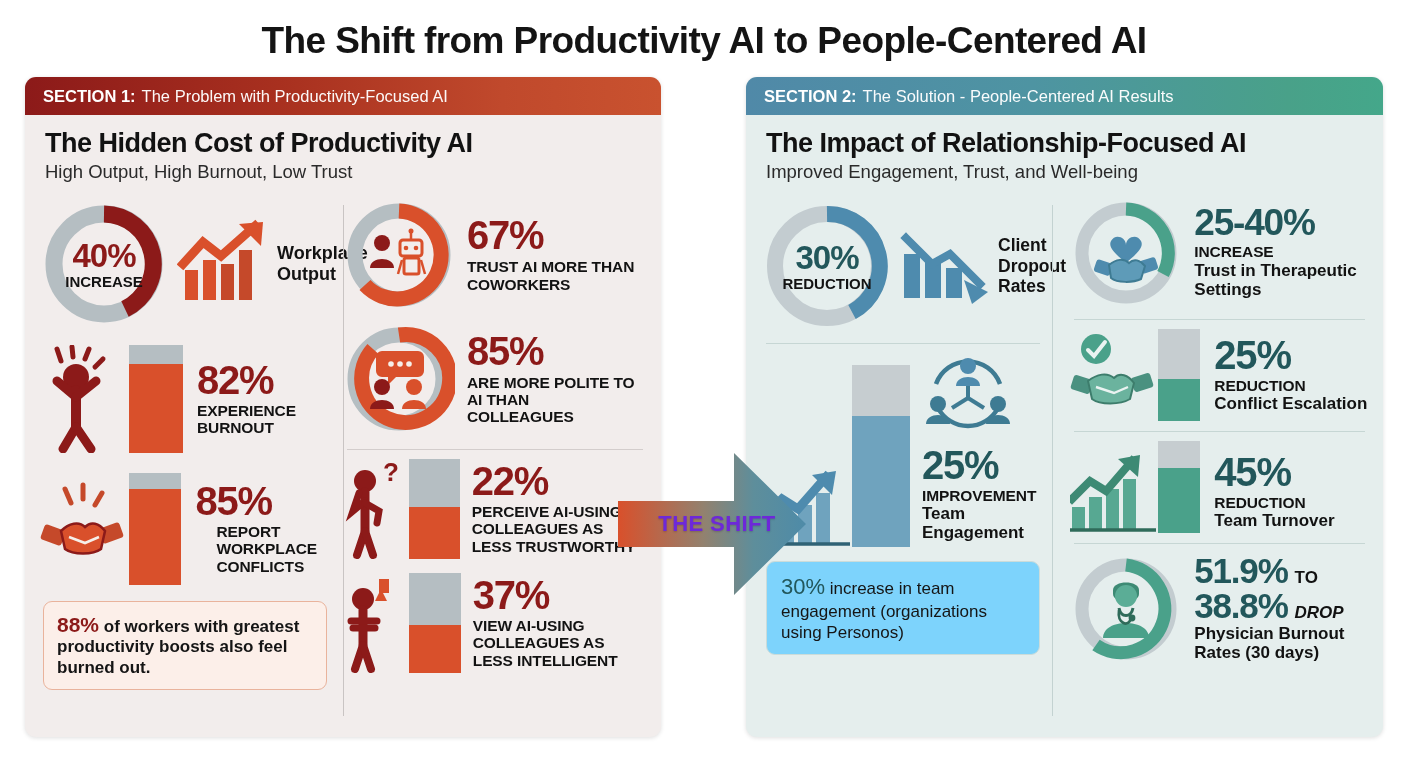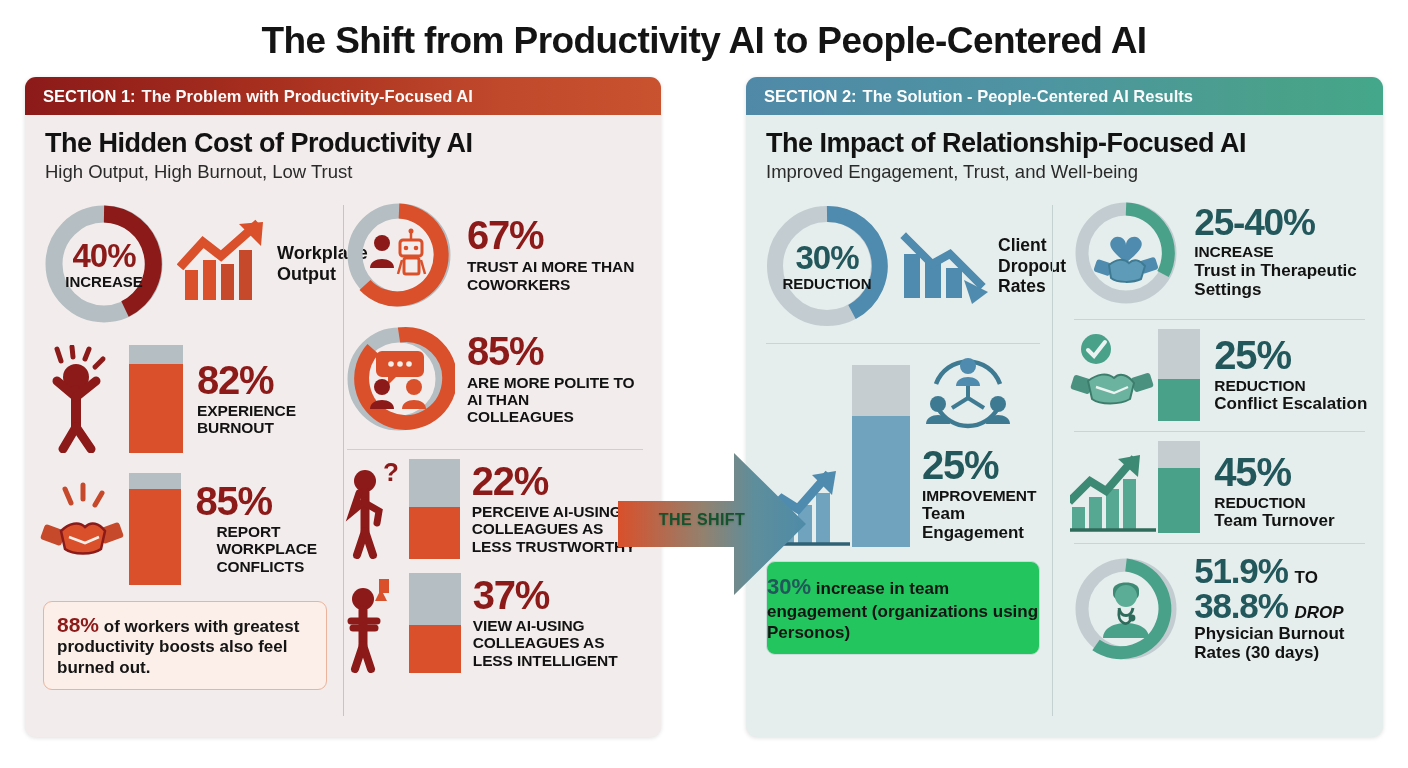--- a/index.html
+++ b/index.html
@@ -34,21 +34,21 @@
     height: 38px;
     display: flex; align-items: center;
     padding-left: 18px;
     color: #ffffff;
     font-size: 16.5px;
     white-space: nowrap;
   }
   #bar-left  { background: linear-gradient(90deg, #8C1A19 0%, #A8301F 40%, #C0492C 75%, #C9522F 100%); }
   #bar-right { background: linear-gradient(90deg, #5089A8 0%, #4E94A2 45%, #49A189 85%, #44A78A 100%); }
   .section-bar .strong { font-weight: bold; margin-right: 6px; }
-  .section-bar .light { font-weight: bold; opacity: .97; }
+  .section-bar .light { font-weight: normal; opacity: .97; }
 
   .panel-head { padding: 14px 0 4px 20px; }
   .panel-title {
     font-size: 27px; font-weight: bold; color: #121212;
     letter-spacing: -0.5px; line-height: 1.06;
   }
   .panel-sub { font-size: 18.5px; color: #2a2a2a; margin-top: 3px; }
 
   .cols { display: flex; padding: 6px 14px 0 14px; height: 545px; }
   .col { position: relative; }
@@ -90,34 +90,34 @@
   .icon-wrap { flex: none; display: flex; align-items: flex-end; }
 
   .callout {
     margin: 0 16px; border: 1.4px solid #E9B39C; border-radius: 9px;
     background: #FCEFE9; padding: 10px 13px;
     font-size: 17px; font-weight: bold; color: #151515; line-height: 1.22;
   }
   .callout .pct { color: #8C1A19; font-size: 21px; }
   .callout-teal {
     margin: 0 16px; border: 1.4px solid #CBDCDA; border-radius: 9px;
-    background: #22c55e; padding: 11px 0;
-    font-size: 17px; font-weight: bold; color: #151515; line-height: 1.25;
+    background: #7dd3fc; padding: 11px 14px;
+    font-size: 17px; font-weight: normal; color: #151515; line-height: 1.25;
   }
   .callout-teal .pct { color: #22575B; font-size: 22px; }
 
   
   #shift-arrow {
     position: absolute; left: 616px; top: 372px;
     width: 192px; height: 150px; z-index: 5;
     display: flex; align-items: center;
   }
   #shift-arrow .shift-label {
-    position: absolute; left: 11px; top: 62px; width: 150px;
-    text-align: center; color: #14532d; font-size: 16px; font-weight: bold;
+    position: absolute; left: 26px; top: 62px; width: 150px;
+    text-align: center; color: #6d28d9; font-size: 22px; font-weight: bold;
     letter-spacing: .4px; text-shadow: 0 1px 2px rgba(0,0,0,.18);
   }
   .nowrap { white-space: nowrap; }
   .tiny-suffix { font-size: 20px; font-weight: bold; color: #121212; letter-spacing: 0; }
 </style>
 </head>
 <body>
 
 <div class="main-title">The Shift from Productivity AI to People-Centered AI</div>
 

